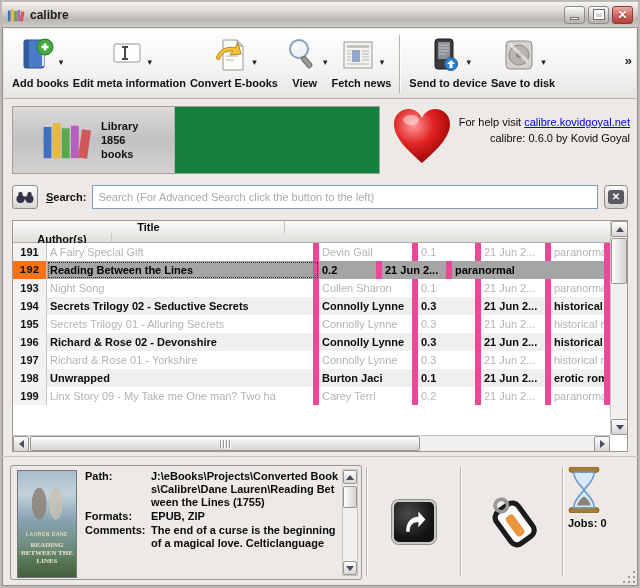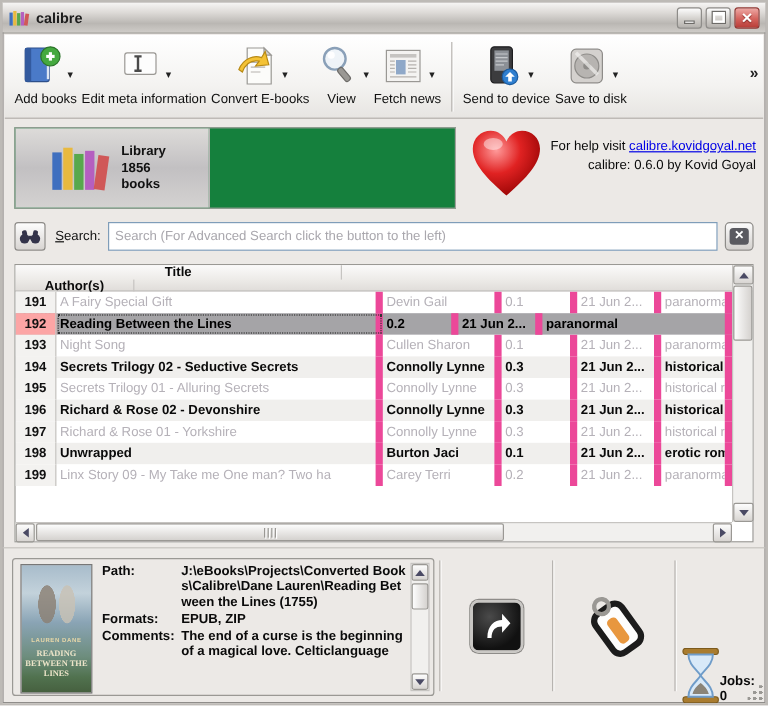--- a/index.html
+++ b/index.html
@@ -21,41 +21,41 @@
   .glyph-max { width:10px; height:9px; border:2px solid #fff; border-top-width:3px; box-shadow:0 0 0 1px #6d6b68; }
   .glyph-x { color:#fff; font-size:12px; font-weight:700; line-height:1; text-shadow:0 1px 1px #7c2320; }
 
   
   .toolbar { position:absolute; left:2px; right:2px; top:27px; height:70px;
     background:linear-gradient(180deg,#ffffff 0%,#f4f3f1 60%,#e7e5e2 100%);
     border-bottom:1px solid #b2afab; display:flex; align-items:flex-start; padding:4px 2px 0 6px; }
   .tbtn { display:flex; flex-direction:column; align-items:center; cursor:pointer; padding:1px 2px; position:relative; }
   .tbtn .icon-wrap { display:flex; align-items:center; height:42px; }
   .tbtn .drop { font-size:9px; color:#222; margin-left:3px; margin-top:14px; }
-  .tbtn .tlabel { font-size:11px; font-weight:400; color:#111; white-space:nowrap; margin-top:1px; }
+  .tbtn .tlabel { font-size:11px; font-weight:700; color:#111; white-space:nowrap; margin-top:1px; }
   .tb-sep { width:2px; height:58px; margin:2px 6px 0 6px;
     border-left:1px solid #b7b4b0; border-right:1px solid #fdfdfd; }
   .overflow { position:absolute; right:4px; top:24px; font-size:13px; font-weight:700; color:#222; cursor:pointer; }
 
   
   .inforow { position:absolute; left:0; right:0; top:100px; height:76px; }
   .libbox { position:absolute; left:10px; top:4px; width:368px; height:68px; background:#15803d;
     border:1px solid #a19f9c; display:flex; }
   .libbox .graypart { width:162px; height:100%; display:flex; align-items:center; gap:8px; padding-left:28px;
     background:linear-gradient(180deg,#dddbd9 0%,#c2c0c2 50%,#d4d2d1 100%); border-right:1px solid #b5b3b1; }
   .liblines { font-size:11px; font-weight:700; color:#111; line-height:14px; }
   .heart { position:absolute; left:388px; top:2px; width:64px; height:66px; }
   .helptext { position:absolute; right:8px; top:12px; text-align:right; font-size:11px; font-weight:400; color:#0a0a0a; line-height:16px; }
   .helptext a { color:#0000e6; text-decoration:underline; cursor:pointer; }
 
   
   .searchrow { position:absolute; left:0; right:0; top:178px; height:34px; display:flex; align-items:center; }
   .smallbtn { width:26px; height:24px; margin-left:10px; border:1px solid #8e8c89; border-radius:3px;
     background:linear-gradient(180deg,#fdfdfd,#d8d5d2); display:flex; align-items:center; justify-content:center; cursor:pointer; }
-  .search-label { font-size:11px; font-weight:400; color:#111; margin:0 6px 0 8px; }
+  .search-label { font-size:11px; font-weight:700; color:#111; margin:0 6px 0 8px; }
   .search-label::first-letter { text-decoration:underline; }
   .search-input { flex:1; height:24px; border:1px solid #7f9db9; background:#fff; font-size:11px;
     font-family:"Liberation Sans",sans-serif; padding:0 5px; color:#222; }
   .search-input::placeholder { color:#a9a7ad; }
   .clearbtn { width:24px; height:24px; margin:0 10px 0 6px; border:1px solid #8e8c89; border-radius:4px;
     background:linear-gradient(180deg,#fbfbfb,#d4d1ce); display:flex; align-items:center; justify-content:center; cursor:pointer; }
   .clearbtn .xbox { width:16px; height:14px; background:#5a5a60; border-radius:3px; color:#fff;
     font-size:10px; font-weight:700; line-height:14px; text-align:center; }
 
   
@@ -66,21 +66,21 @@
   .thead .hc { display:flex; align-items:center; justify-content:center; border-right:1px solid #c6c4c1; height:100%; }
   .tbody { height:193px; overflow:hidden; }
   .trow { display:flex; height:18px; font-size:11px; align-items:center; }
   .trow .c { padding-left:3px; white-space:nowrap; overflow:hidden; height:100%; display:flex; align-items:center; border-right:6px solid #ec4899; }
   .c-num { width:34px; justify-content:center; background:#f3f2f0; border-right:1px solid #c6c4c1 !important;
            font-weight:700; color:#111; padding-left:0 !important; }
   .c-title { width:272px; } .c-author { width:99px; } .c-size { width:63px; } .c-date { width:70px; } .c-tags { flex:1; }
   .row-faint { background:#fff; color:#b5b1b8; font-weight:400; }
   .row-bold { background:#f0efed; color:#0a0a0a; font-weight:700; }
   .row-selected { background:#a5a4a7; color:#000; font-weight:700; }
-  .row-selected .c-num { background:#fca5a5; }
+  .row-selected .c-num { background:#f97316;font-family:Liberation Mono, monospace; }
   .row-selected .c-title { outline:1px dotted #333; outline-offset:-2px; }
   .sortarrow { width:0; height:0; border-left:4px solid transparent; border-right:4px solid transparent;
     border-top:5px solid #8a8886; margin-left:6px; }
   .hc-date { justify-content:flex-start !important; padding-left:6px; }
   .hc-tags { justify-content:flex-end !important; padding-right:2px; border-right:none !important; }
 
   
   .vscroll { position:absolute; top:0; right:0; width:17px; bottom:16px; background:#f1f0ee; border-left:1px solid #c6c4c1; }
   .hscroll { position:absolute; left:0; right:17px; bottom:0; height:16px; background:#f1f0ee; border-top:1px solid #c6c4c1; display:flex; }
   .sbtn { width:16px; height:16px; background:linear-gradient(180deg,#fdfdfd,#d8d5d2);
@@ -119,21 +119,21 @@
   .dscroll .dthumb { position:absolute; top:16px; left:0; width:14px; height:22px;
     background:linear-gradient(90deg,#fdfdfd,#d5d2cf); border:1px solid #9a9894; border-radius:2px; }
   .dscroll .ddown { position:absolute; bottom:0; left:0; }
   .sb-sep { width:2px; margin:10px 4px; border-left:1px solid #b7b4b0; border-right:1px solid #fdfdfd; }
   .sb-section { display:flex; align-items:center; justify-content:center; }
   .sec-arrow { width:84px; } .sec-tag { width:92px; }
   .arrowbtn { width:44px; height:44px; border-radius:7px; cursor:pointer;
     background:radial-gradient(circle at 35% 30%, #4a4a4a, #111 70%);
     border:2px solid #c9c7c4; box-shadow:0 0 0 1px #8e8c89; display:flex; align-items:center; justify-content:center; }
   .tagbtn { cursor:pointer; }
-  .sec-jobs { flex:1; display:flex; flex-direction:row; align-items:flex-end; justify-content:flex-start; padding-top:10px; position:relative; }
+  .sec-jobs { flex:1; display:flex; flex-direction:column; align-items:flex-start; justify-content:flex-start; padding-top:10px; position:relative; }
   .jobs-label { font-size:11px; font-weight:700; color:#0a0a0a; margin-top:4px; }
   .grip { position:absolute; right:2px; bottom:2px; width:13px; height:13px;
     background:
      radial-gradient(circle 1.5px at 11px 11px,#9a9894 99%,transparent),
      radial-gradient(circle 1.5px at 11px 6px,#9a9894 99%,transparent),
      radial-gradient(circle 1.5px at 6px 11px,#9a9894 99%,transparent),
      radial-gradient(circle 1.5px at 11px 1px,#9a9894 99%,transparent),
      radial-gradient(circle 1.5px at 6px 6px,#9a9894 99%,transparent),
      radial-gradient(circle 1.5px at 1px 11px,#9a9894 99%,transparent); cursor:nwse-resize; }
 </style>

